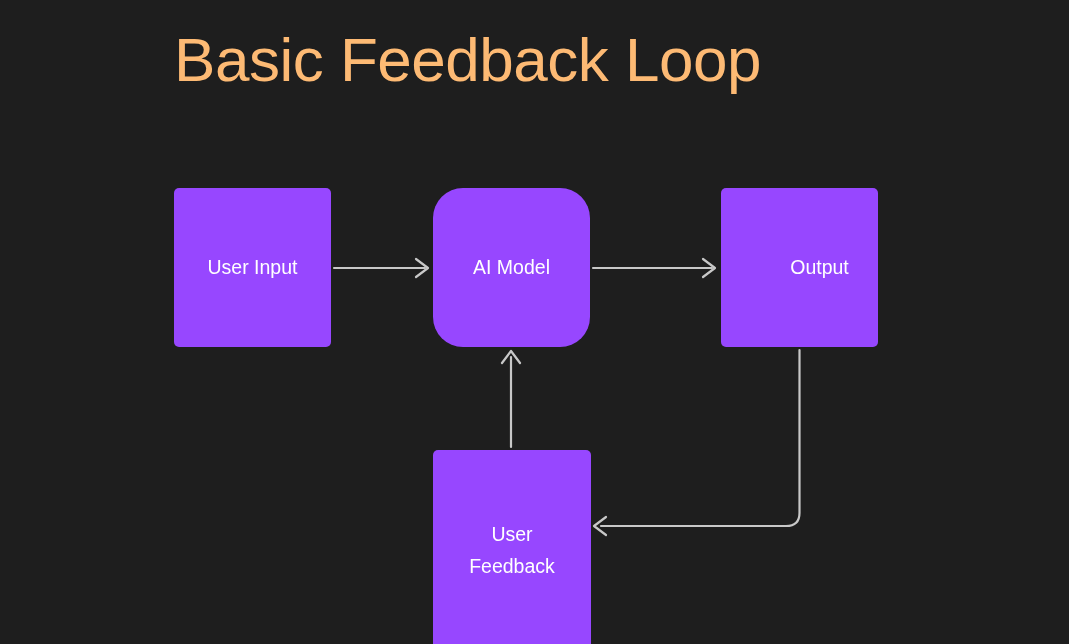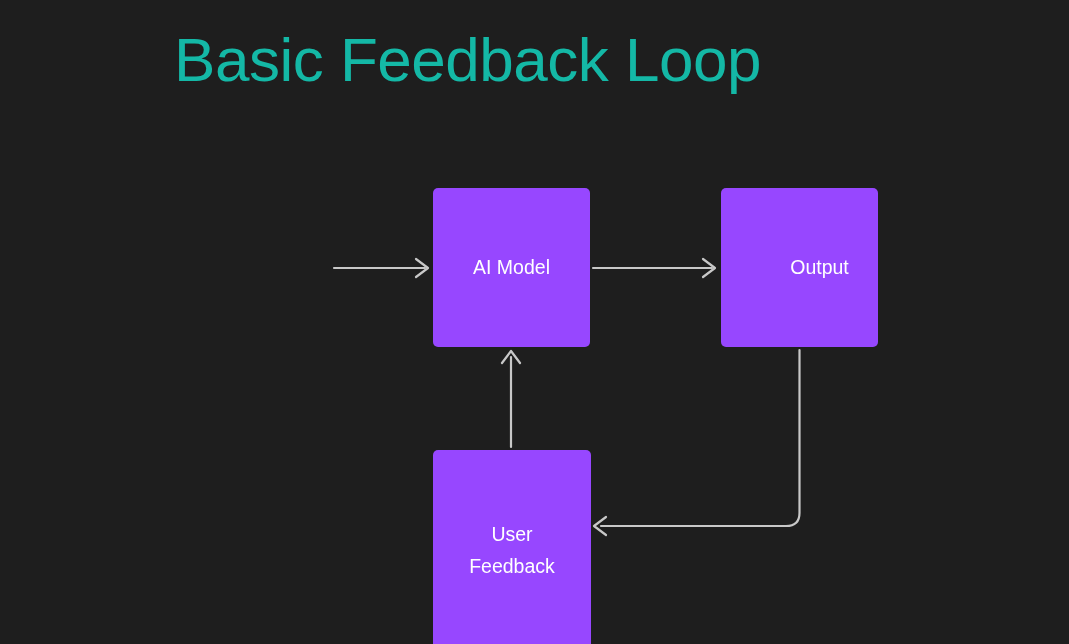--- a/index.html
+++ b/index.html
@@ -19,21 +19,21 @@
     width: 1069px;
     height: 644px;
     background: #1e1e1e;
   }
   .diagram-title {
     position: absolute;
     left: 0;
     top: 24px;
     width: 935px;
     text-align: center;
-    color: #14b8a6;
+    color: #fdba74;
     font-size: 62px;
     font-weight: 500;
     letter-spacing: -0.5px;
     line-height: 1.15;
     font-family: "Liberation Sans", sans-serif;
     white-space: nowrap;
   }
   .node {
     position: absolute;
     background: #9747ff;
@@ -98,22 +98,25 @@
       <path class="edge-path" d="M 799.5 350 L 799.5 513 Q 799.5 526 786 526 L 601 526" style="stroke: rgb(200, 200, 200);"></path>
       <path class="edge-head" d="M 606 517 L 594 526 L 606 535" style="stroke: rgb(200, 200, 200);"></path>
     </g>
 
     <g>
       <path class="edge-path" d="M 511 447 L 511 357" style="stroke: rgb(200, 200, 200);"></path>
       <path class="edge-head" d="M 502 363 L 511 351 L 520 363" style="stroke: rgb(200, 200, 200);"></path>
     </g>
   </svg>
 
+  <div class="node" id="node-user-input" style="left: 174px; top: 188px; width: 157px; height: 159px; background: rgb(151, 71, 255);">
+    <span class="node-label" style="color: rgb(255, 255, 255);">User Input</span>
+  </div>
 
-  <div class="node" id="node-ai-model" style="left: 433px; top: 188px; width: 157px; height: 159px; background: rgb(151, 71, 255);">
+  <div class="node" id="node-ai-model" style="left: 433px; top: 188px; width: 157px; height: 159px; background: rgb(151, 71, 255); border-radius: 30px;">
     <span class="node-label" style="color: rgb(255, 255, 255);">AI Model</span>
   </div>
 
   <div class="node" id="node-output" style="left: 721px; top: 188px; width: 157px; height: 159px; background: rgb(151, 71, 255); padding-left: 40px;">
     <span class="node-label" style="color: rgb(255, 255, 255);">Output</span>
   </div>
 
   <div class="node" id="node-user-feedback" style="left: 433px; top: 450px; width: 158px; height: 200px; background: rgb(151, 71, 255);">
     <span class="node-label" style="color: rgb(255, 255, 255);">User
 Feedback</span>

